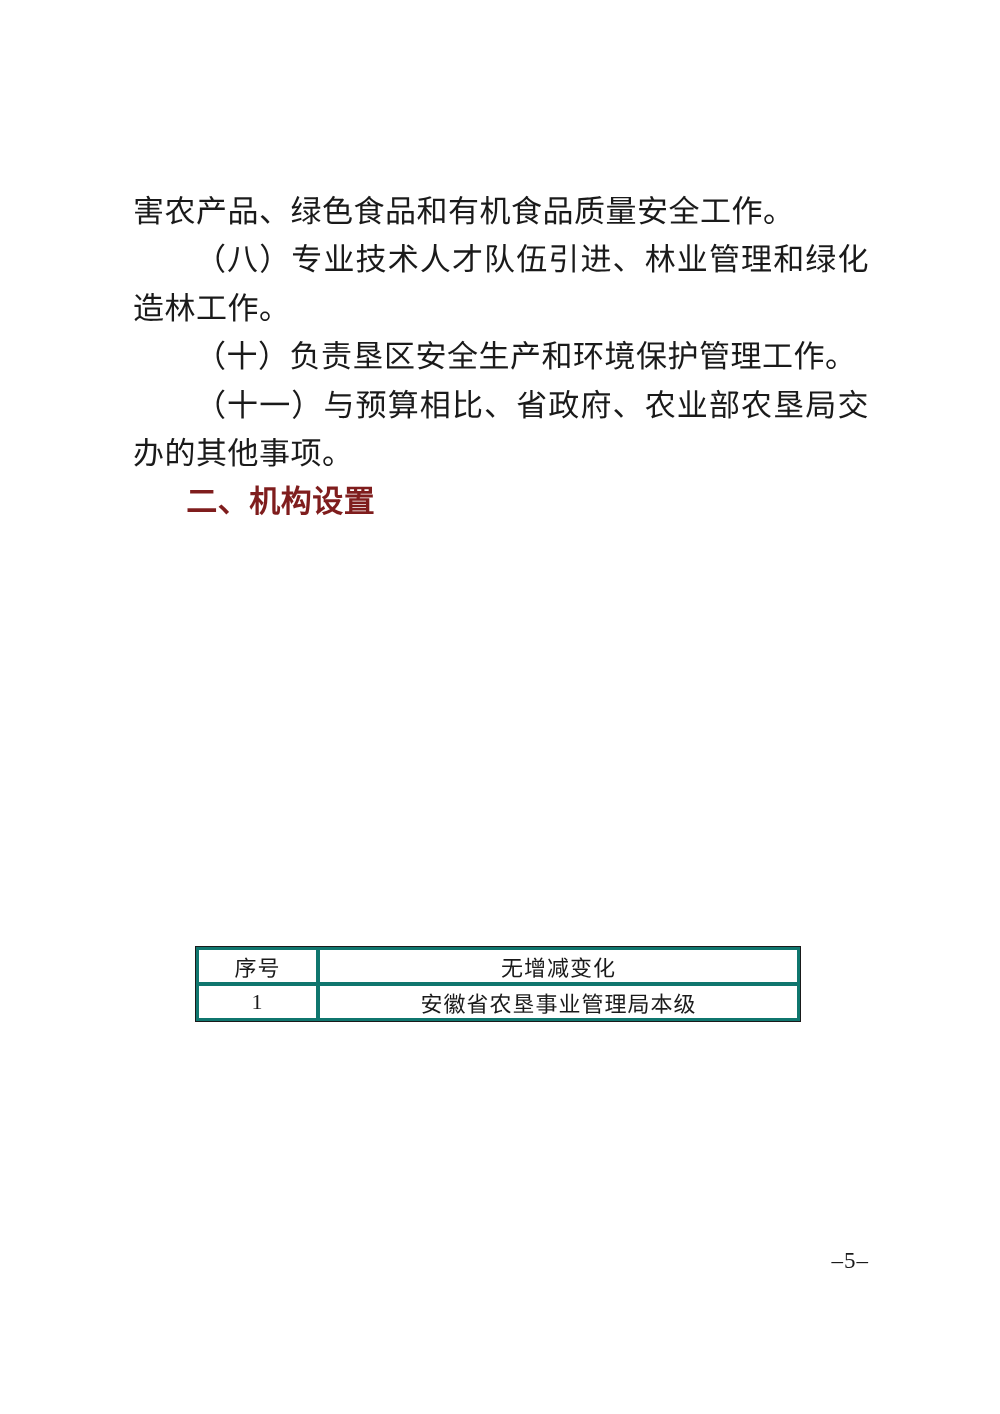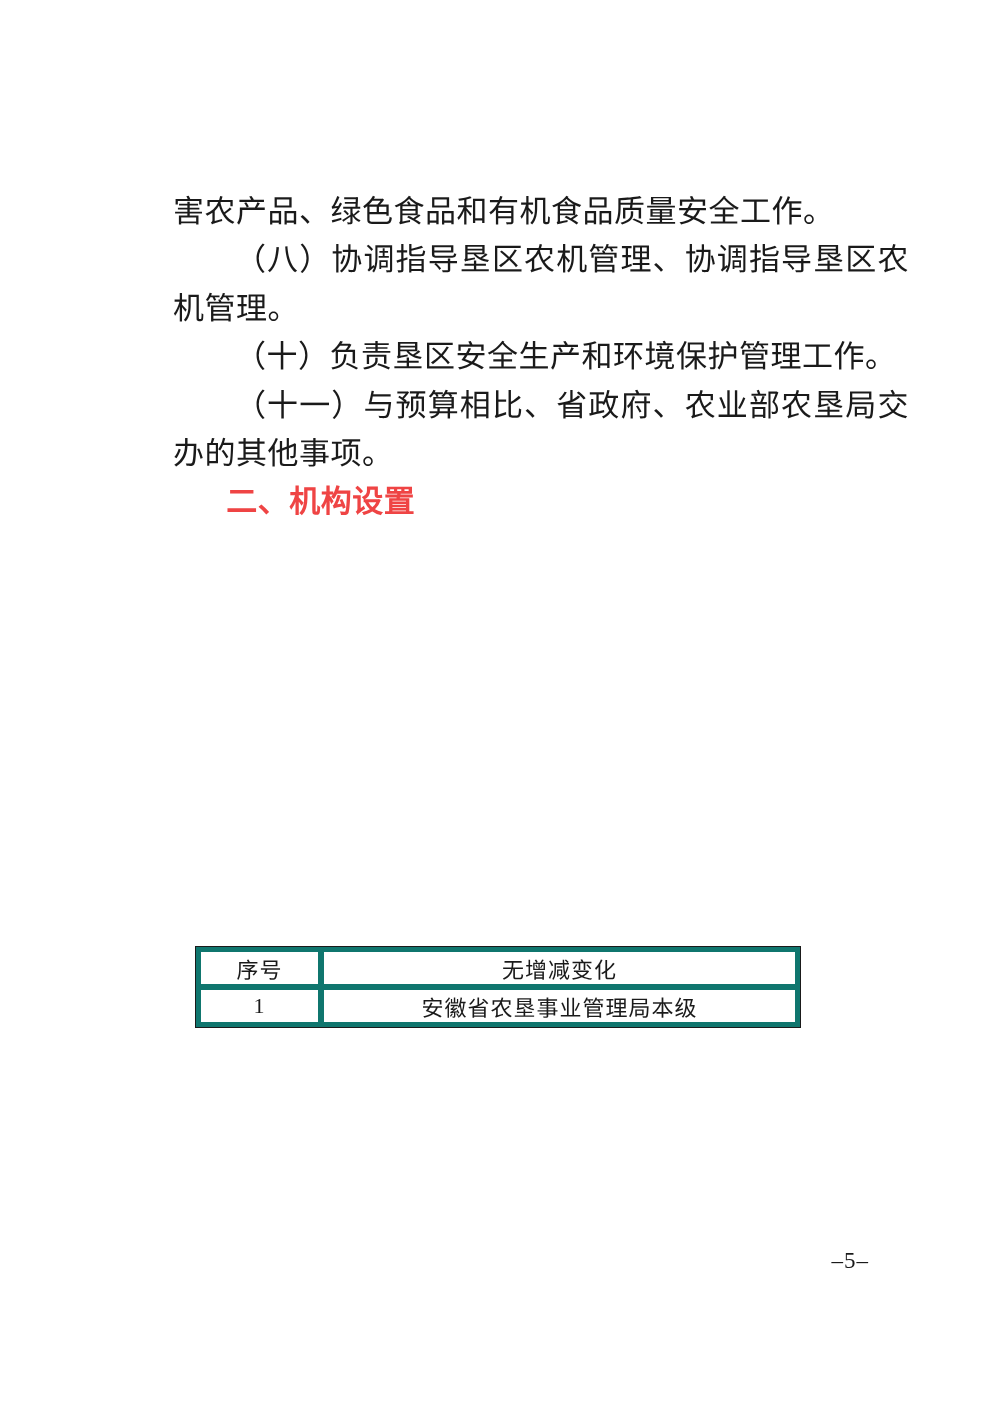--- a/index.html
+++ b/index.html
@@ -19,49 +19,48 @@
   .body-text {
     position: absolute;
     left: 133px;
     top: 188px;
     width: 736px;
     font-size: 31px;
     line-height: 48.4px;
     letter-spacing: 0.5px;
     text-align: justify;
     text-justify: inter-ideograph;
-    margin-left: 40px;
   }
   .body-text p {
     margin: 0;
   }
   .body-text p.indent {
     text-indent: 2em;
   }
   .section-heading {
     margin: 0;
     font-size: 31px;
     line-height: 48.4px;
     font-weight: 700;
     font-family: "Liberation Sans", "DejaVu Sans", sans-serif;
     text-indent: 1.72em;
-    color: #ef4444;
+    color: #7f1d1d;
   }
   .units-table {
     position: absolute;
     left: 195px;
     top: 946px;
     width: 606px;
     border-collapse: collapse;
     table-layout: fixed;
     font-size: 22px;
     color: #1a1a1a;
   }
   .units-table th, .units-table td {
-    border: 6px solid #0f766e;
+    border: 4px solid #0f766e;
     font-weight: normal;
     text-align: center;
     vertical-align: middle;
     padding: 0;
     letter-spacing: 1px;
   }
   .units-table th { height: 30px; }
   .units-table td { height: 32px; }
   .units-table { border: 2px solid #1a1a1a; outline: 1px solid #1a1a1a; outline-offset: -1px; }
   .col-seq { width: 117px; }
@@ -74,21 +73,21 @@
     color: #1a1a1a;
   }
 </style>
 </head>
 <body>
 
 <div class="page">
 
   <div class="body-text">
     <p>害农产品、绿色食品和有机食品质量安全工作。</p>
-    <p class="indent">（八）协调指导垦区农机管理、协调指导垦区农机管理。</p>
+    <p class="indent">（八）专业技术人才队伍引进、林业管理和绿化造林工作。</p>
     <p class="indent">（十）负责垦区安全生产和环境保护管理工作。</p>
     <p class="indent">（十一）与预算相比、省政府、农业部农垦局交办的其他事项。</p>
     <h2 class="section-heading">二、机构设置</h2>
   </div>
 
   <table class="units-table">
     <thead>
       <tr>
         <th class="col-seq">序号</th>
         <th>无增减变化</th>

